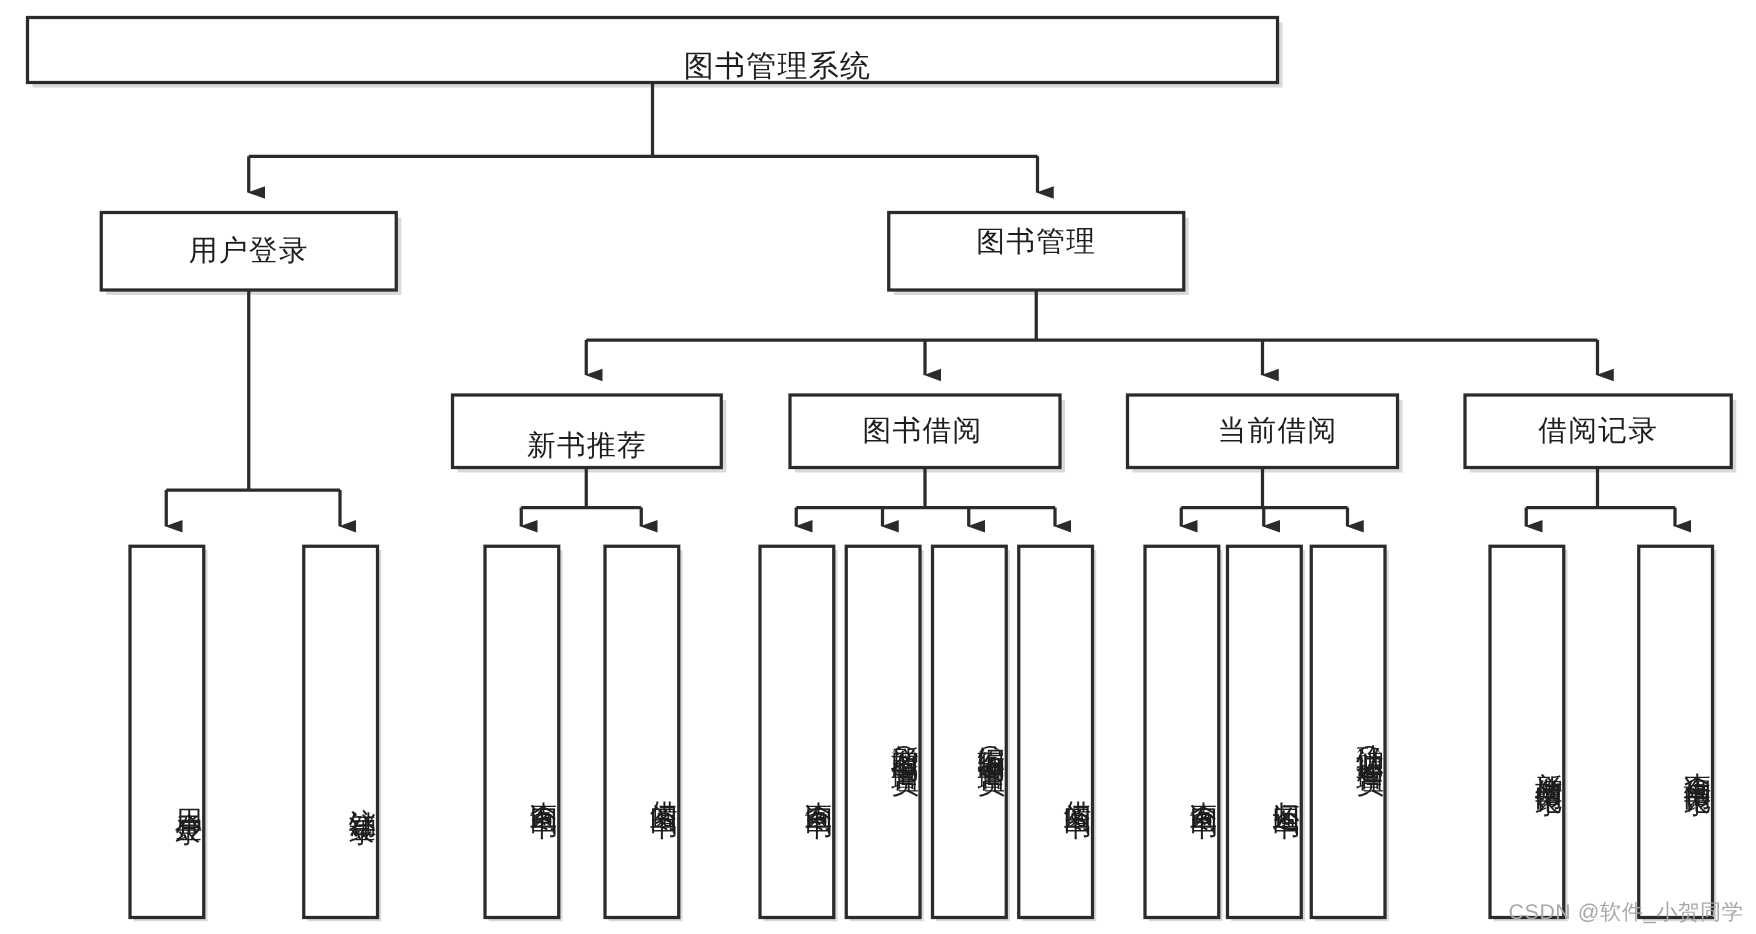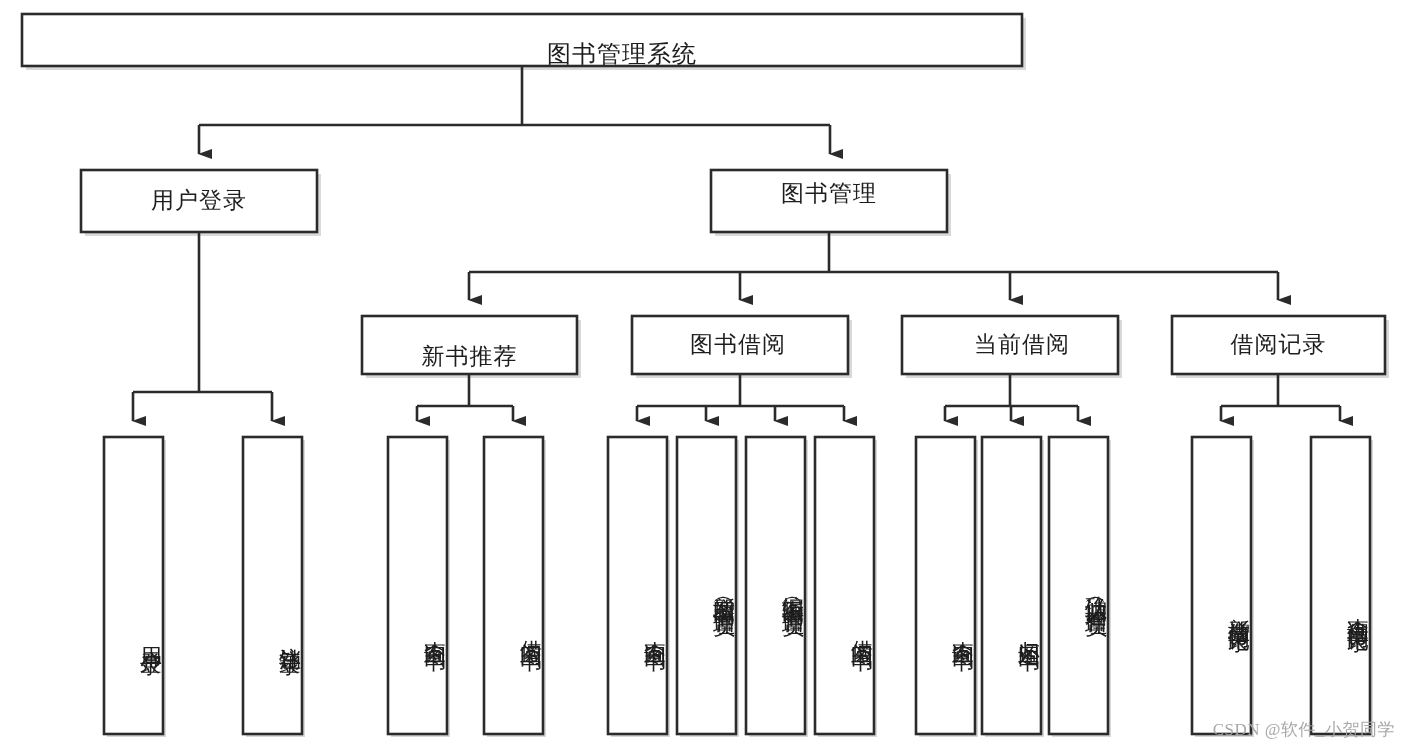--- a/index.html
+++ b/index.html
@@ -71,21 +71,21 @@
     white-space: nowrap;
     align-items: flex-start;
     padding-top: 6px;
   }
   .watermark {
     position: absolute;
     right: 10px;
     bottom: 6px;
     font-size: 17px;
     color: #a8a8a8;
-    font-family: Liberation Serif, serif;
+    font-family: Liberation Sans, sans-serif;
     letter-spacing: .5px;
     white-space: nowrap;
     user-select: none;
   }
 </style>
 </head>
 <body>
 
 <div id="diagram-root">
 

